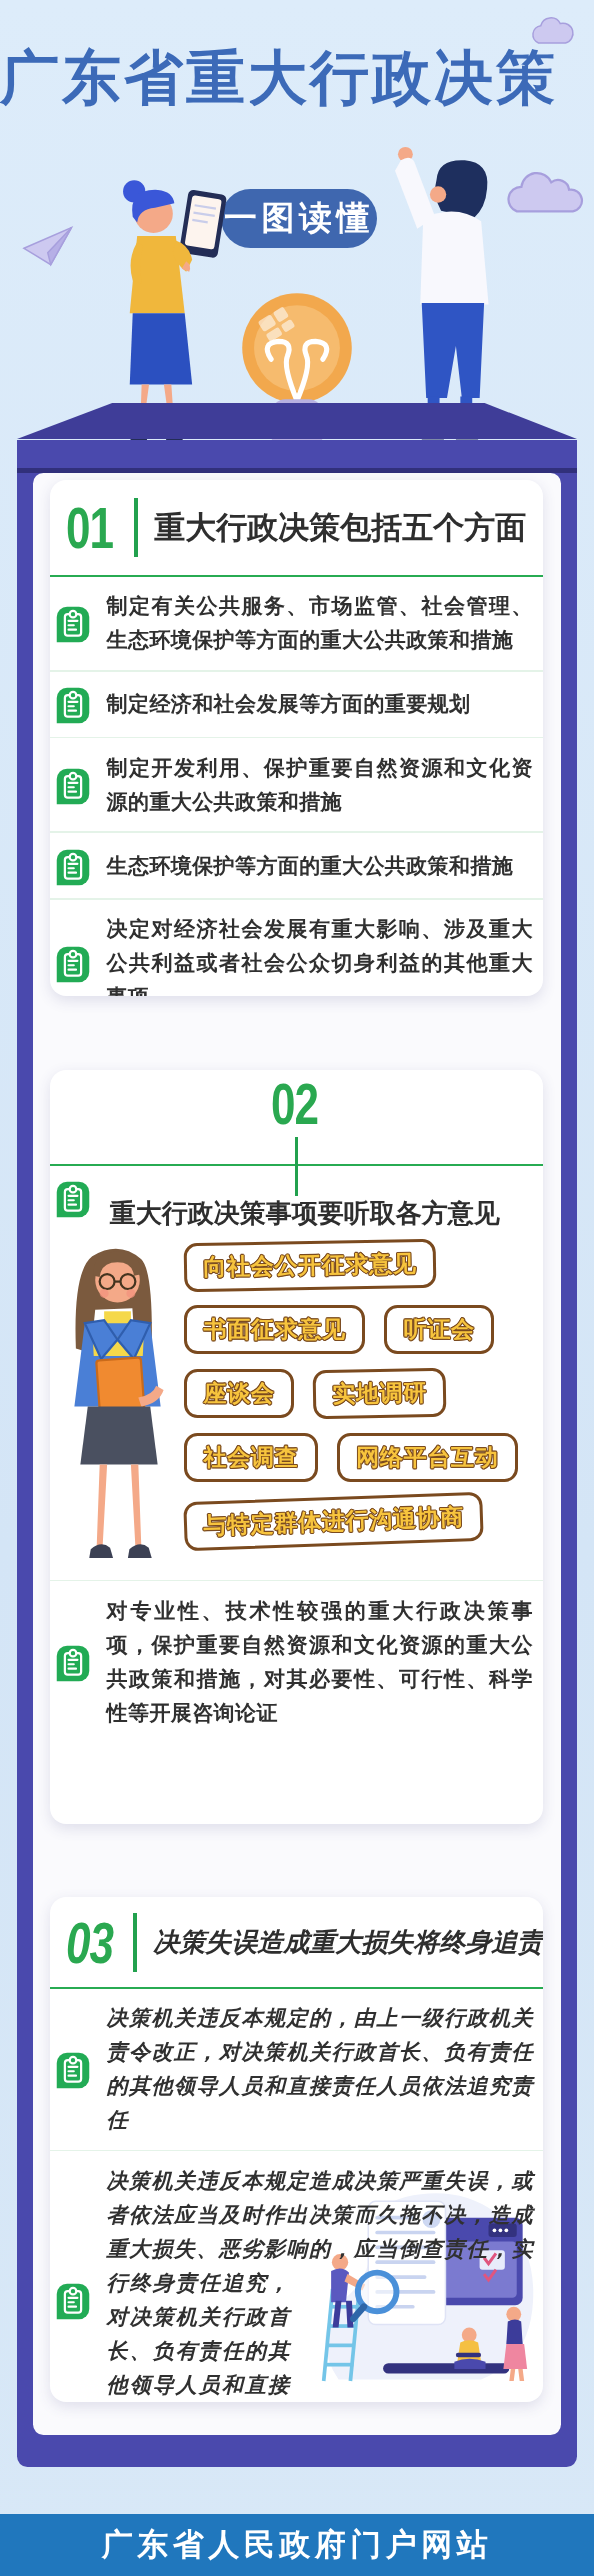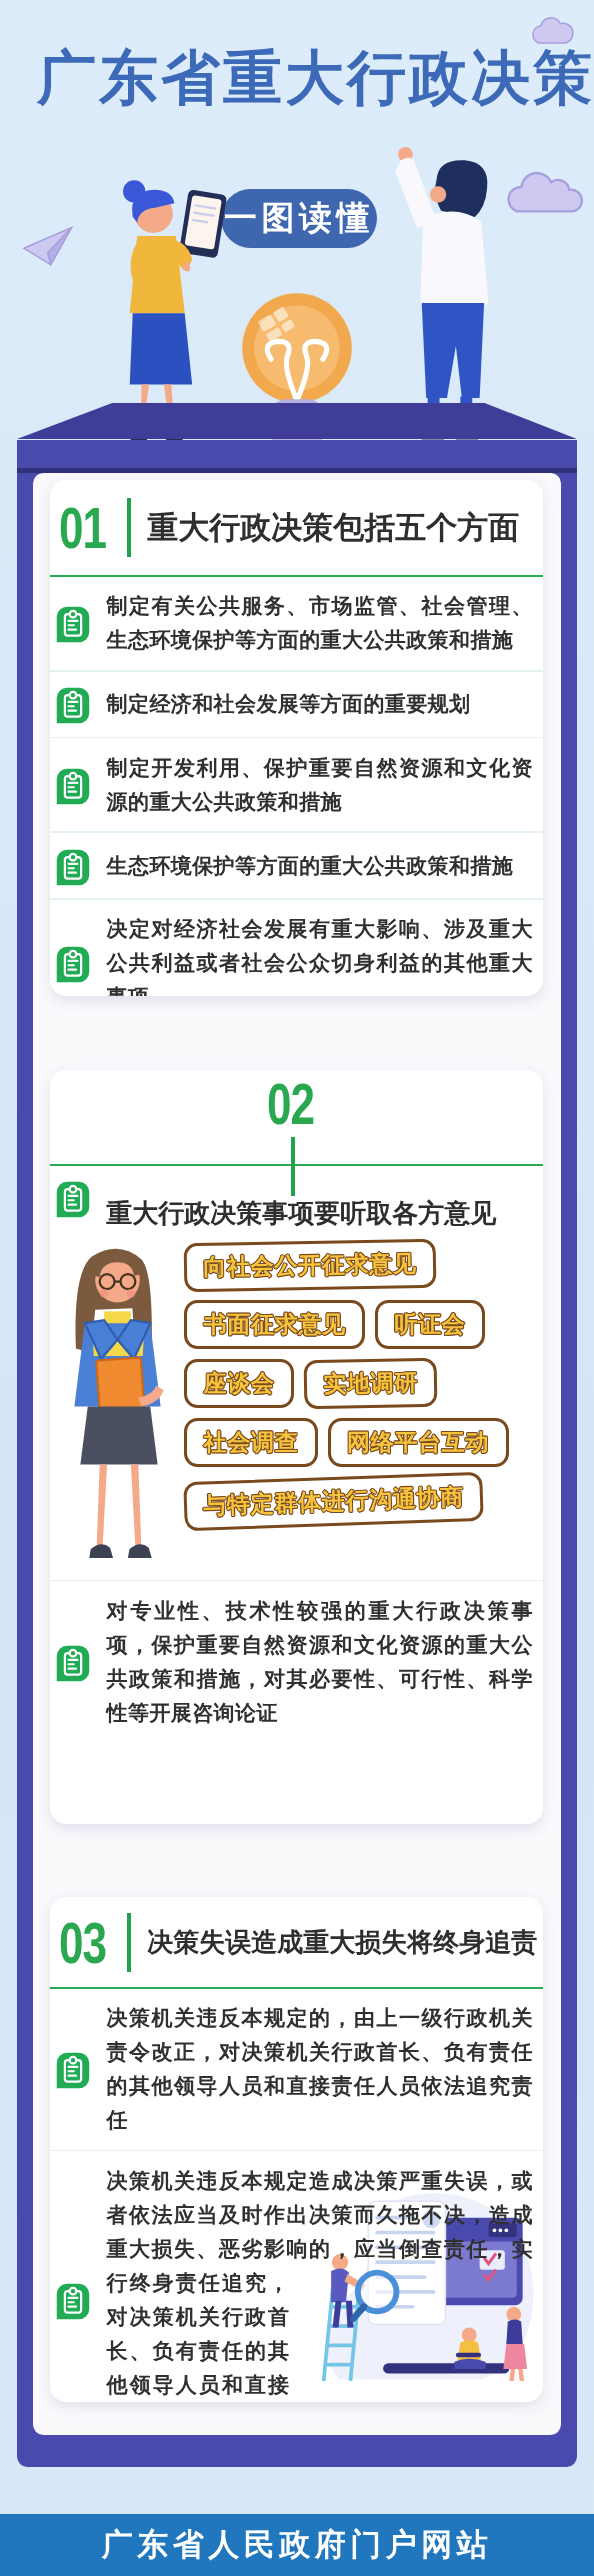--- a/index.html
+++ b/index.html
@@ -2,21 +2,21 @@
 <html style="font-size:12px"><head>
 <meta charset="utf-8">
 <style>
   html,body{margin:0;padding:0;}
   body{font-family:"Liberation Sans","DejaVu Sans",sans-serif;background:#d8e7f6;}
   .canvas{position:relative;width:594px;height:2576px;margin:0 auto;overflow:hidden;
           background:linear-gradient(180deg,#ddecfa 0%,#d4e5f6 60%,#d8e8f7 100%);}
 
   
   .title-line{position:absolute;left:0;width:490px;text-align:right;color:#3c6ab8;
-              font-weight:900;letter-spacing:3px;white-space:nowrap;margin-left:37px;}
+              font-weight:900;letter-spacing:3px;white-space:nowrap;}
   .t1{top:39px;font-size:59px;}
   .t2{top:116px;font-size:55px;}
   .badge{position:absolute;top:189px;left:221px;width:156px;height:59px;background:#3f67af;
          border-radius:30px;color:#ffffff;font-size:33px;font-weight:900;letter-spacing:4.5px;
          display:flex;align-items:center;justify-content:center;}
   .decor{position:absolute;}
 
   
   .platform-top{position:absolute;left:17px;top:403px;width:560px;height:36px;background:#3f3d98;
                 clip-path:polygon(17% 0,83.5% 0,100% 100%,0 100%);}
@@ -24,42 +24,42 @@
          border-radius:0 0 10.4px 10.4px;}
   .panel-line{position:absolute;left:0;right:0;top:28px;height:4.5px;background:#31307b;}
   .inner{position:absolute;left:16.3px;top:33px;width:528px;height:1962px;background:#fafafd;
          border-radius:10.4px;}
 
   
   .card{position:absolute;left:17px;width:493px;background:#ffffff;border-radius:16.3px;
         box-shadow:0 4.5px 13.4px rgba(62,62,130,.14);overflow:hidden;}
   .s1{top:7.4px;height:516px;}
   .s2{top:597px;height:754px;}
-  .s3{top:1424px;height:505px;}
-  .card-head{display:flex;align-items:center;padding-left:9px;}
+  .s3{top:1424px;height:505px;font-style:italic;}
+  .card-head{display:flex;align-items:center;padding-left:16px;}
   .s1 .card-head{height:95px;}.s2 .card-head{height:94px;flex-direction:column;}.s3 .card-head{height:90px;}
   .num{width:68px;font-size:58px;font-weight:900;color:#2aa850;transform:scaleX(.76);
        transform-origin:left center;letter-spacing:-1.5px;}
   .vbar{width:3.7px;height:59px;background:#22a14e;margin-right:16.3px;flex:none;}
   .sec-title{margin:0;font-weight:900;color:#2e2e2e;white-space:nowrap;}
   .s1 .sec-title{font-size:31px;text-align:center;}
   .s2 .sec-title,.s3 .sec-title{font-size:26px;}
   .hr-green{height:1.5px;background:#27ab52;}
   .sep{height:1.5px;background:#e4f3e8;}
 
   .row{display:flex;align-items:center;padding:12.6px 10.4px 12.6px 6px;gap:16.3px;}
   .row .bullet{flex:none;margin-top:3px;}
   .row p,.row .ptext{margin:0;font-size:21px;line-height:34px;color:#303030;font-weight:600;
          letter-spacing:0.4px;text-align:justify;}
 
   
   .listen{position:relative;height:349px;}
   .consult-woman{position:absolute;left:4.5px;top:3px;}
   .bubbles{margin-left:134px;padding-top:10.4px;width:361px;display:flex;flex-wrap:wrap;
-           column-gap:19.3px;row-gap:15px;align-items:flex-start;gap:10px;}
+           column-gap:19.3px;row-gap:15px;align-items:flex-start;}
   .bubble{border:3px solid #7a4a1f;border-radius:13.4px;background:#ffffff;padding:6px 16.3px;
           font-size:23px;font-weight:900;color:#f7c43d;white-space:nowrap;letter-spacing:0.7px;
           text-shadow:1.1px 0 #7a4a1f,-1.1px 0 #7a4a1f,0 1.1px #7a4a1f,0 -1.1px #7a4a1f,
                       0.7px 0.7px #7a4a1f,-0.7px -0.7px #7a4a1f,0.7px -0.7px #7a4a1f,-0.7px 0.7px #7a4a1f;}
   .bubble.r1{transform:rotate(-1deg);}
   .bubble.r2{transform:rotate(-2deg);}
 
   
   .ill3{float:right;width:245px;height:223px;margin:0 -6px 0 4.5px;
         shape-outside:polygon(0 111px,100% 111px,100% 100%,0 100%);

